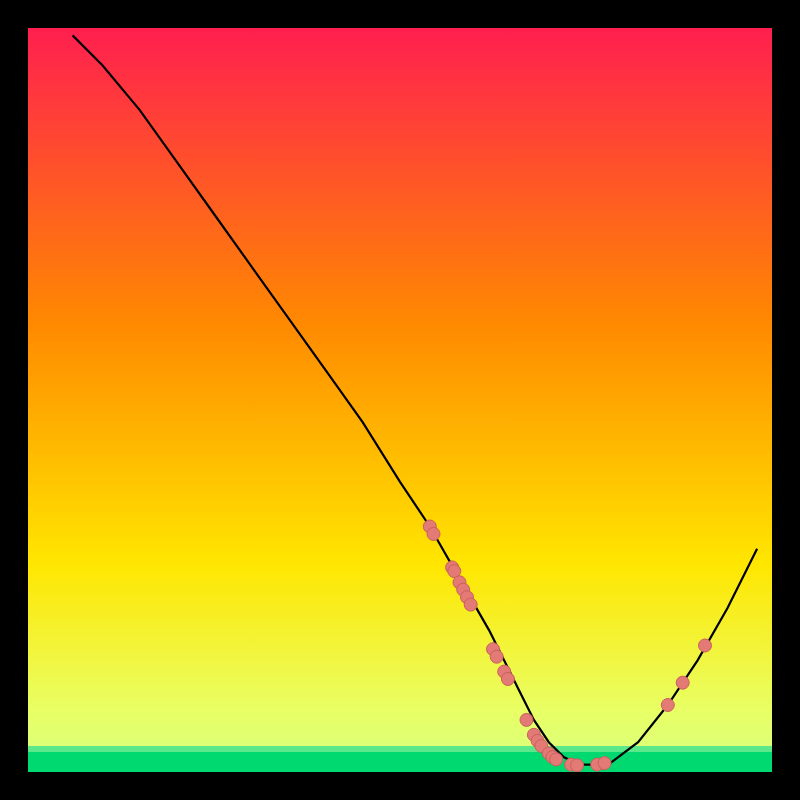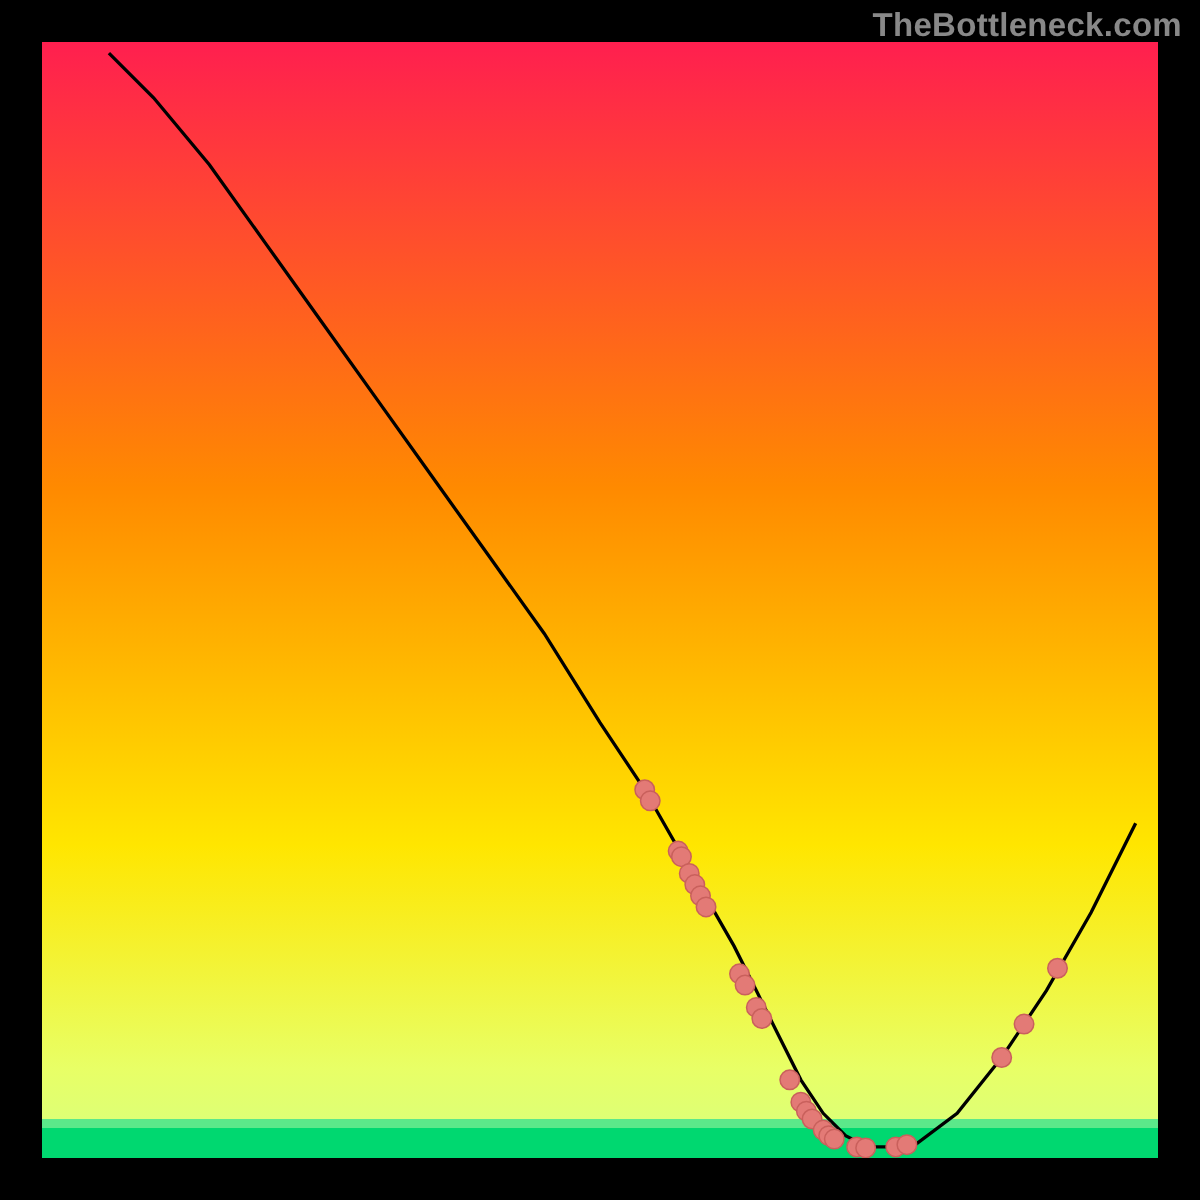--- a/index.html
+++ b/index.html
@@ -33,21 +33,20 @@
     top: 28px;
     width: 744px;
     height: 744px;
   }
   svg { display: block; }
 </style>
 </head>
 <body>
 
 <div class="frame">
-  <div class="watermark">TheBottleneck.com</div>
 
   <div class="plot-wrap">
     <svg id="plot" viewBox="0 0 744 744" width="744" height="744">
       <defs>
         <linearGradient id="bg-grad" x1="0" y1="0" x2="0" y2="1">
           <stop id="g-top" offset="0%" stop-color="#ff1f4f"></stop>
           <stop id="g-m1" offset="40%" stop-color="#ff8a00"></stop>
           <stop id="g-m2" offset="72%" stop-color="#ffe600"></stop>
           <stop id="g-m3" offset="92%" stop-color="#e8ff66"></stop>
           <stop id="g-bot" offset="100%" stop-color="#d6ff80"></stop>

